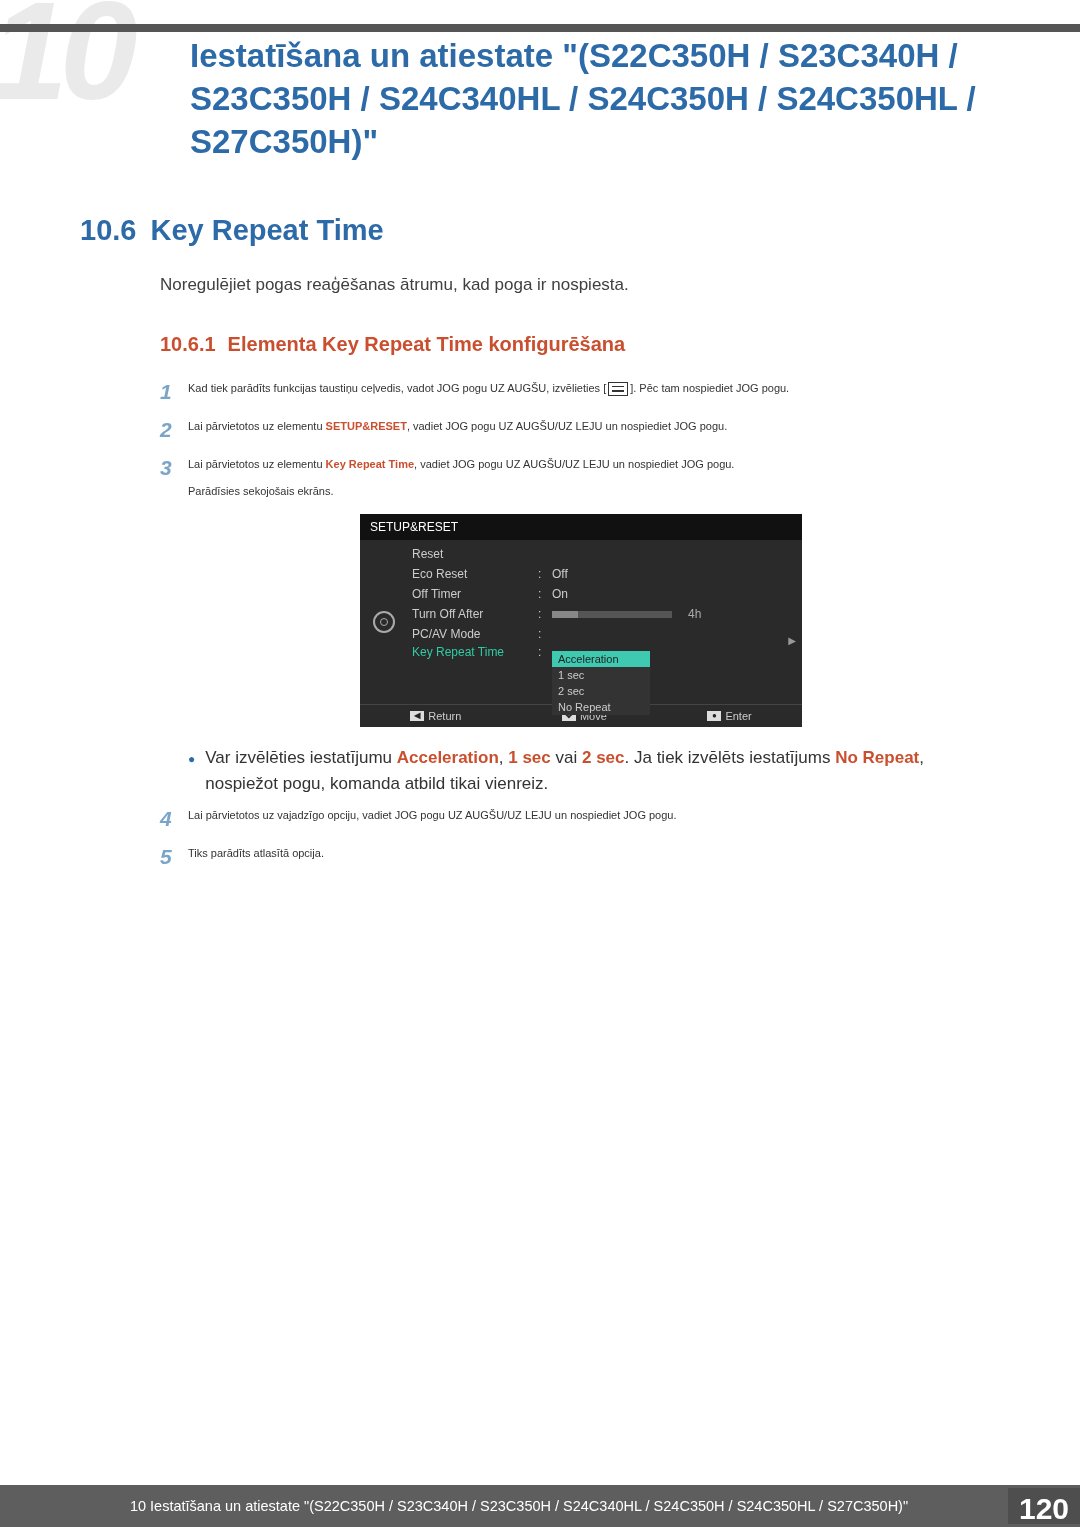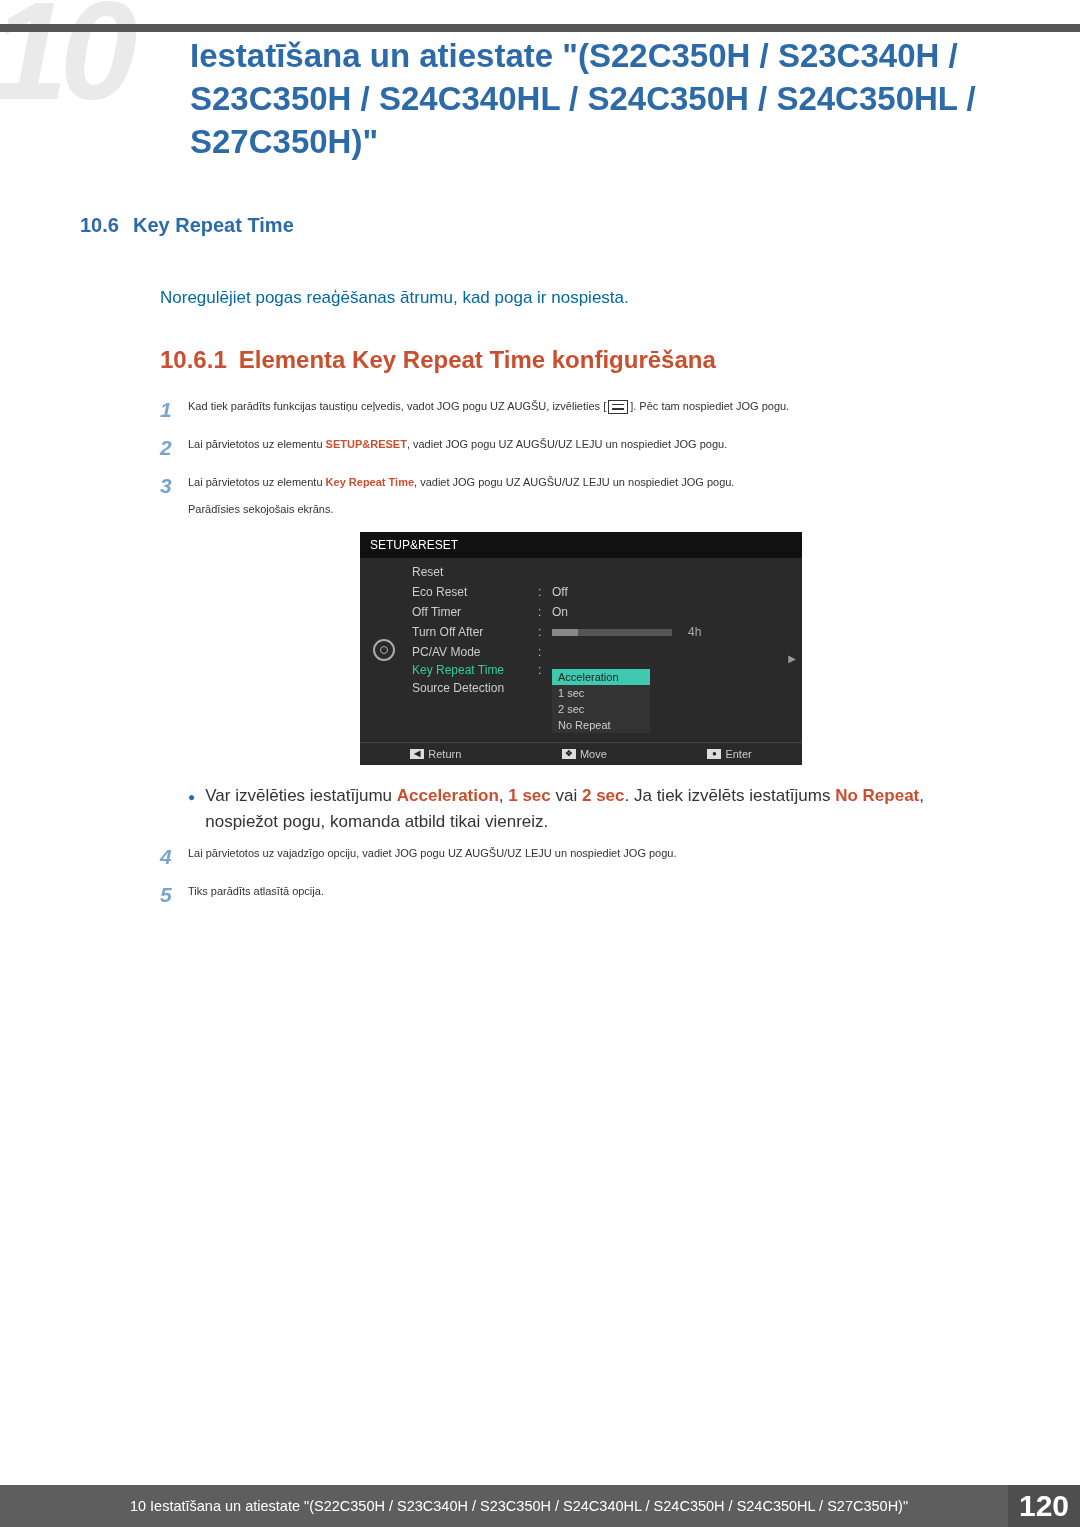--- a/index.html
+++ b/index.html
@@ -39,34 +39,34 @@
     font-weight: bold;
     color: #2d6aa8;
     line-height: 1.3;
   }
   .content {
     padding: 50px 80px 0 80px;
     position: relative;
     z-index: 2;
   }
   .section-heading {
-    font-size: 20px;
+    font-size: 29px;
     font-weight: bold;
     color: #2d6aa8;
-    margin-bottom: 51px;
+    margin-bottom: 28px;
   }
   .section-number { margin-right: 14px; }
   .intro-text {
     font-size: 17px;
-    color: #0369a1;
+    color: #404040;
     margin-left: 80px;
     margin-bottom: 38px;
   }
   .subsection-heading {
-    font-size: 24px;
+    font-size: 20px;
     font-weight: bold;
     color: #c94f2f;
     margin-left: 80px;
     margin-bottom: 24px;
   }
   .subsection-number { margin-right: 12px; }
   .steps { margin-left: 80px; }
   .step { display: flex; margin-bottom: 14px; }
   .step-num {
     font-size: 21px;
@@ -225,21 +225,21 @@
     font-size: 14.5px;
     text-align:center;
   }
   .footer-page {
     background: #4e4e4e;
     color: #fff;
     font-size: 30px;
     font-weight: bold;
     width: 72px;
     text-align: center;
-    height: 42px;
+    height: 36px;
     line-height: 42px;
   }
 </style>
 </head>
 <body>
 
 <div class="bg-chapter-number">10</div>
 <div class="header-bar"></div>
 
 <div class="chapter-title">Iestatīšana un atiestate "(S22C350H / S23C340H / S23C350H / S24C340HL / S24C350H / S24C350HL / S27C350H)"</div>
@@ -318,23 +318,20 @@
             <div class="osd-colon">:</div>
             <div class="osd-value">
               <div class="osd-dropdown">
                 <div class="osd-dd-item sel">Acceleration</div>
                 <div class="osd-dd-item">1 sec</div>
                 <div class="osd-dd-item">2 sec</div>
                 <div class="osd-dd-item">No Repeat</div>
               </div>
             </div>
           </div>
-          <div class="osd-row">
-            <div class="osd-label">Source Detection</div>
-          </div>
           <div style="height:40px"></div>
         </div>
       </div>
       <div class="osd-footer">
         <div class="osd-foot-item">
             <span class="osd-key">◀</span>
             <span>Return</span>
           </div>
         <div class="osd-foot-item">
             <span class="osd-key">✥</span>

